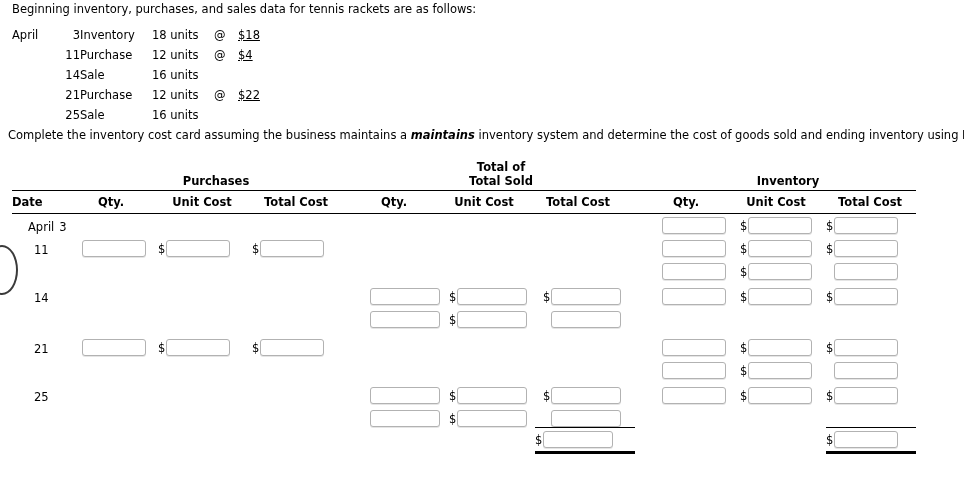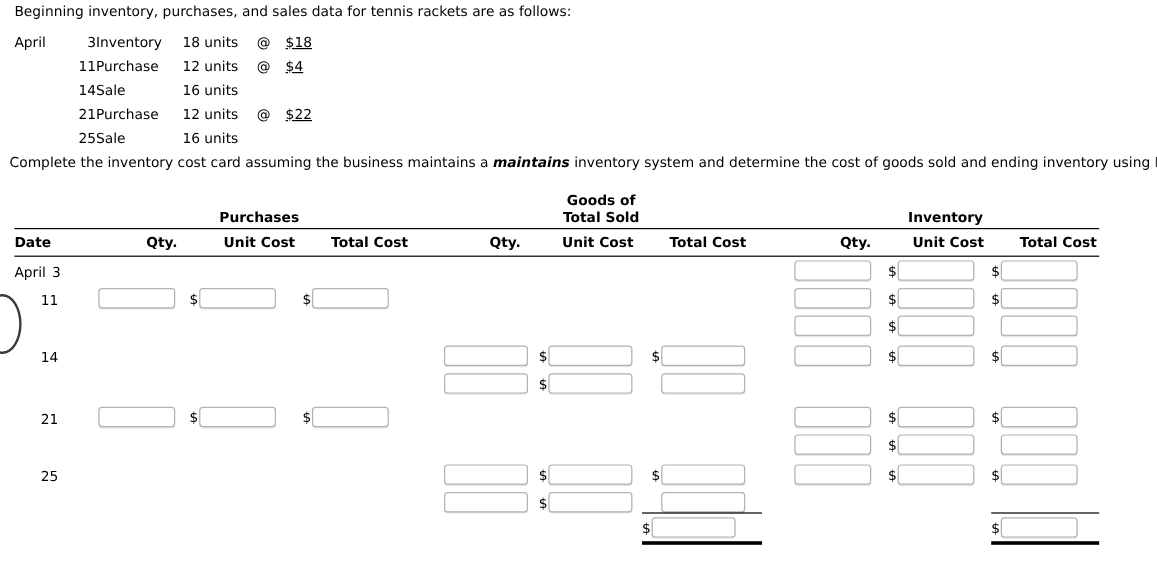--- a/index.html
+++ b/index.html
@@ -88,21 +88,21 @@
 
   .hdr-row {
     position: relative;
     height: 22px;
   }
   .hdr {
     position: absolute;
     top: 4px;
     font-size: 11.5px;
     font-weight: bold;
-    text-align: right;
+    text-align: center;
   }
   .rule-bot {
     height: 0;
     border-top: 1.6px solid #000;
   }
 
   
   .c-date { left: 0px;   width: 56px;  text-align: left; }
   .c-p-qty  { left: 62px;  width: 74px; }
   .c-p-unit { left: 146px; width: 88px; }
@@ -242,21 +242,21 @@
 
 <div class="requirement"><span>Complete the inventory cost card assuming the business maintains a </span><b>maintains</b><span> inventory system and determine the cost of goods sold and ending inventory using LIFO.</span></div>
 
 <div class="arc-artifact"></div>
 
 <div class="card">
 
   <div class="grp-row">
     <div class="grp grp-purchases">Purchases</div>
     <div class="grp grp-cogs">
-      <div>Goods of</div>
+      <div>Total of</div>
       <div>Total Sold</div>
     </div>
     <div class="grp grp-inventory">Inventory</div>
   </div>
 
   <div class="rule-top"></div>
 
   <div class="hdr-row">
     <div class="hdr c-date">Date</div>
     <div class="hdr c-p-qty">Qty.</div>
@@ -267,21 +267,21 @@
     <div class="hdr c-s-tot">Total Cost</div>
     <div class="hdr c-i-qty">Qty.</div>
     <div class="hdr c-i-unit">Unit Cost</div>
     <div class="hdr c-i-tot">Total Cost</div>
   </div>
 
   <div class="rule-bot"></div>
 
   <div class="body">
 
-    <div class="datelabel" style="left:0px; top:6px;"><span class="m">April</span><span>3</span></div>
+    <div class="datelabel" style="left:16px; top:6px;"><span class="m">April</span><span>3</span></div>
 
     <div class="cell" style="left:642px; top:3px;">
       <span class="dollar blank">$</span>
       <input class="box" type="text" value="" style="">
     </div>
     <div class="cell" style="left:728px; top:3px;">
       <span class="dollar">$</span>
       <input class="box" type="text" value="" style="">
     </div>
     <div class="cell" style="left:814px; top:3px;">

